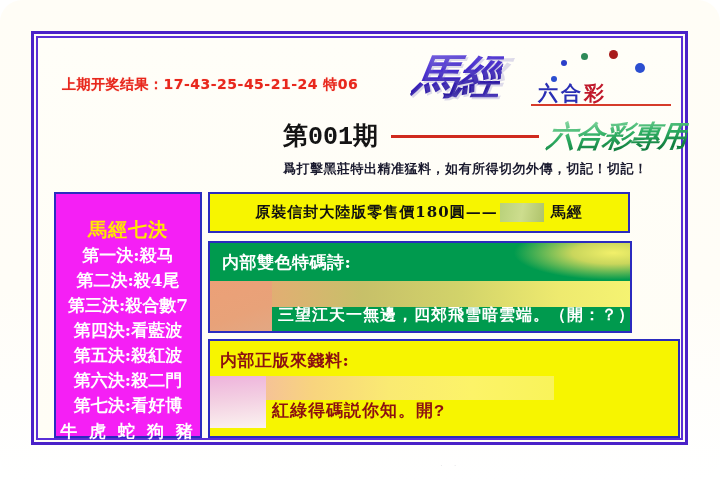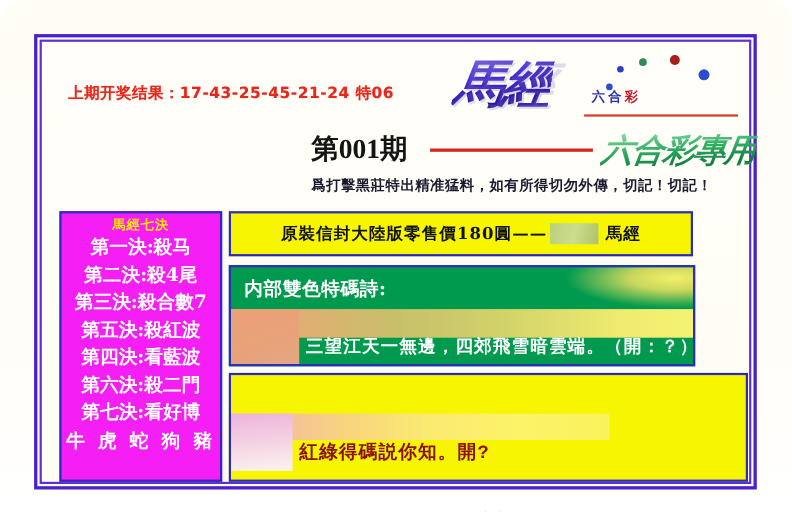--- a/index.html
+++ b/index.html
@@ -47,40 +47,40 @@
     letter-spacing:-2px;
     background:linear-gradient(170deg,#8f7de8 0%,#4a2fd0 38%,#2a179e 70%,#6a58d8 100%);
     -webkit-background-clip:text;background-clip:text;
     color:transparent;
     transform:skewX(-9deg);
     text-shadow:2px 2px 0 rgba(120,110,190,.25);
   }
   .logo-sub{
     position:absolute;left:125px;top:34px;
     font-family:"DejaVu Serif","Liberation Serif",serif;
-    font-size:12px;font-weight:bold;
+    font-size:20px;font-weight:bold;
     color:#2a2fb4;letter-spacing:3px;
   }
   .logo-sub .accent{color:#c0182a;}
   .logo-underline{
     position:absolute;left:118px;top:58px;width:140px;height:2px;
     background:#d63b2a;
   }
   .dot{position:absolute;border-radius:50%;}
   .dot.d1{left:148px;top:14px;width:6px;height:6px;background:#2b3fc9;}
   .dot.d2{left:168px;top:7px;width:7px;height:7px;background:#2e8a58;}
   .dot.d3{left:196px;top:4px;width:9px;height:9px;background:#a81c1c;}
   .dot.d4{left:222px;top:17px;width:10px;height:10px;background:#2b4ed0;}
   .dot.d5{left:138px;top:30px;width:6px;height:6px;background:#2b4ed0;}
 
   
   .issue-row{position:absolute;left:283px;top:119px;width:400px;height:34px;}
   .issue-no{
     position:absolute;left:0;top:0;
-    font-family:Liberation Serif, serif;
+    font-family:Liberation Mono, monospace;
     font-size:25px;font-weight:bold;color:#141414;
     letter-spacing:0px;white-space:nowrap;
   }
   .issue-rule{
     position:absolute;left:108px;top:16px;width:148px;height:3px;
     background:#d02a1e;
   }
   .issue-tag{
     position:absolute;left:264px;top:-2px;
     font-family:"DejaVu Serif","Liberation Serif",serif;
@@ -100,23 +100,23 @@
 
   
   .left-panel{
     position:absolute;left:54px;top:192px;width:148px;height:246px;
     background:#f51ff5;
     border:2px solid #2b2bbf;
     box-sizing:border-box;
     text-align:center;
   }
   .lp-title{
-    margin-top:2px;
-    font-family:"DejaVu Serif","Liberation Serif",serif;
-    font-size:12px;font-weight:bold;color:#ffe800;
+    margin-top:23px;
+    font-family:"DejaVu Serif","Liberation Serif",serif;
+    font-size:19px;font-weight:bold;color:#ffe800;
     letter-spacing:1px;
   }
   .lp-line{
     font-family:"DejaVu Serif","Liberation Serif",serif;
     font-size:17px;font-weight:bold;color:#ffffff;
     line-height:25px;letter-spacing:0px;white-space:nowrap;
   }
   .lp-animals{
     font-family:"DejaVu Serif","Liberation Serif",serif;
     font-size:17px;font-weight:bold;color:#ffffff;
@@ -235,22 +235,22 @@
     <div class="issue-rule"></div>
     <div class="issue-tag">六合彩專用</div>
   </div>
   <div class="tagline">爲打擊黑莊特出精准猛料，如有所得切勿外傳，切記！切記！</div>
 
   <div class="left-panel">
     <div class="lp-title">馬經七決</div>
     <div class="lp-line">第一決:殺马</div>
     <div class="lp-line">第二決:殺4尾</div>
     <div class="lp-line">第三決:殺合數7</div>
+    <div class="lp-line">第四決:看藍波</div>
     <div class="lp-line">第五決:殺紅波</div>
-    <div class="lp-line">第四決:看藍波</div>
     <div class="lp-line">第六決:殺二門</div>
     <div class="lp-line">第七決:看好博</div>
     <div class="lp-animals">牛 虎 蛇 狗 豬</div>
   </div>
 
   <div class="right-stack">
 
     <div class="banner">
       <div class="banner-text">
         <span>原裝信封大陸版零售價180圓——</span>
@@ -261,20 +261,21 @@
 
     <div class="green-panel">
       <div class="green-glow"></div>
       <div class="gp-label">内部雙色特碼詩:</div>
       <div class="gp-grad"></div>
       <div class="gp-grad-block"></div>
       <div class="gp-poem">三望江天一無邊，四郊飛雪暗雲端。（開：？）</div>
     </div>
 
     <div class="yellow-panel">
+      <div class="yp-label">内部正版來錢料:</div>
       <div class="yp-grad"></div>
       <div class="yp-grad-block"></div>
       <div class="yp-text">紅綠得碼説你知。開?</div>
     </div>
 
   </div>
 
   <div class="faint-mark">. .</div>
 
 </div>

